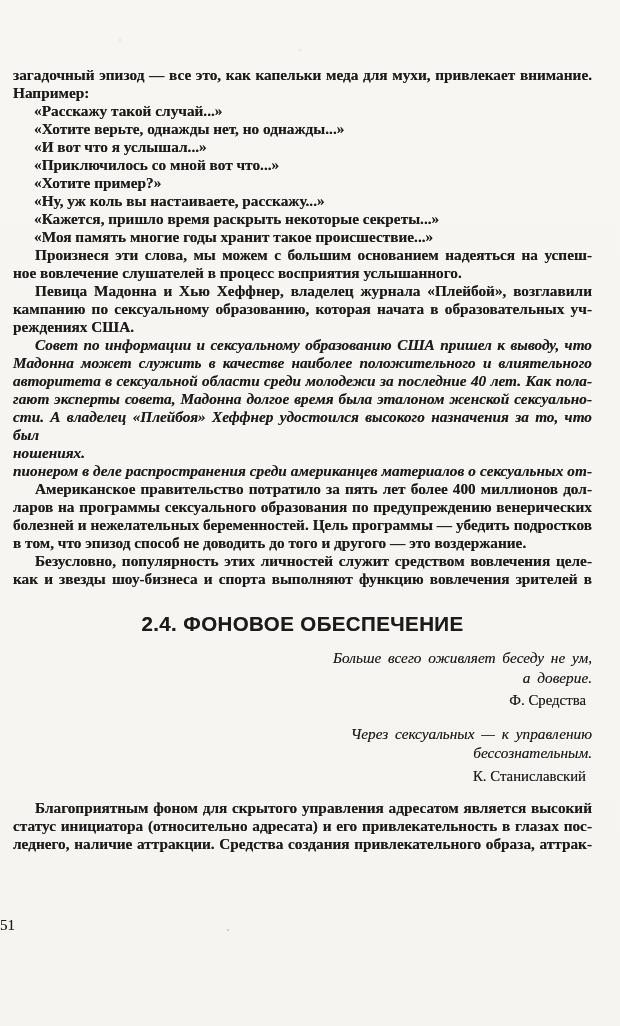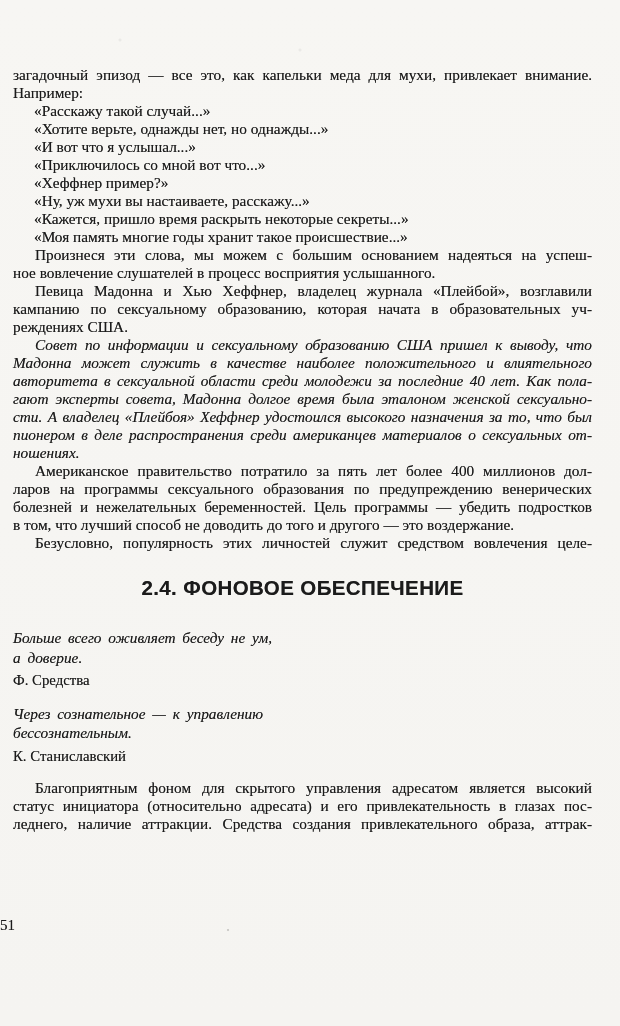--- a/index.html
+++ b/index.html
@@ -22,42 +22,43 @@
   }
   .content{
     position:absolute;
     left:13px; right:28px; top:0;
     padding-top:66px;
     font-size:15.3px;
     line-height:18px;
     text-shadow:0 0 .4px rgba(27,27,27,.6);
   }
   .para{margin:0;}
-  .line{text-align:left;}
+  .line{text-align:left;font-weight:bold;}
   .line.j{text-align:justify;text-align-last:justify;}
   .line.ind{text-indent:22px;}
   .qline{padding-left:21px;}
   .h-serif{
     font-weight:bold;
     font-size:17.5px;
     line-height:22px;
     text-align:center;
     word-spacing:6px;
     margin:7px 0 5px;
   }
   .h-sans{
     font-family:"Liberation Sans", sans-serif;
     font-weight:bold;
     font-size:20.5px;
     line-height:24px;
     letter-spacing:.4px;
     text-align:center;
-    margin:24px 0 28px;
+    margin:24px 0 12px;
   }
   .epigraph{
+    text-align:right;
     line-height:19.5px;
     margin:0 0 13px;
   }
   .ep-line{
     font-style:italic;
     word-spacing:3px;
   }
   .attr{
     margin-top:4px;
     margin-right:6px;
@@ -78,60 +79,61 @@
   <main class="content" id="text-root">
       <div class="para">
         <div class="line j">загадочный эпизод — все это, как капельки меда для мухи, привлекает внимание.</div>
         <div class="line">Например:</div>
       </div>
       <div class="para">
         <div class="line qline">«Расскажу такой случай...»</div>
         <div class="line qline">«Хотите верьте, однажды нет, но однажды...»</div>
         <div class="line qline">«И вот что я услышал...»</div>
         <div class="line qline">«Приключилось со мной вот что...»</div>
-        <div class="line qline">«Хеффнер пример?»</div>
-        <div class="line qline">«Ну, уж мухи вы настаиваете, расскажу...»</div>
+        <div class="line qline">«Хотите пример?»</div>
+        <div class="line qline">«Ну, уж коль вы настаиваете, расскажу...»</div>
         <div class="line qline">«Кажется, пришло время раскрыть некоторые секреты...»</div>
         <div class="line qline">«Моя память многие годы хранит такое происшествие...»</div>
       </div>
       <div class="para">
         <div class="line j ind">Произнеся эти слова, мы можем с большим основанием надеяться на успеш-</div>
         <div class="line">ное вовлечение слушателей в процесс восприятия услышанного.</div>
       </div>
       <div class="para">
         <div class="line j ind">Певица Мадонна и Хью Хеффнер, владелец журнала «Плейбой», возглавили</div>
         <div class="line j">кампанию по сексуальному образованию, которая начата в образовательных уч-</div>
         <div class="line">реждениях США.</div>
       </div>
       <div class="para" style="font-style: italic;">
         <div class="line j ind">Совет по информации и сексуальному образованию США пришел к выводу, что</div>
         <div class="line j">Мадонна может служить в качестве наиболее положительного и влиятельного</div>
         <div class="line j">авторитета в сексуальной области среди молодежи за последние 40 лет. Как пола-</div>
         <div class="line j">гают эксперты совета, Мадонна долгое время была эталоном женской сексуально-</div>
         <div class="line j">сти. А владелец «Плейбоя» Хеффнер удостоился высокого назначения за то, что был</div>
+        <div class="line">ношениях.</div>
         <div class="line j">пионером в деле распространения среди американцев материалов о сексуальных от-</div>
-        <div class="line">ношениях.</div>
       </div>
       <div class="para">
         <div class="line j ind">Американское правительство потратило за пять лет более 400 миллионов дол-</div>
         <div class="line j">ларов на программы сексуального образования по предупреждению венерических</div>
         <div class="line j">болезней и нежелательных беременностей. Цель программы — убедить подростков</div>
-        <div class="line">в том, что лучший способ не доводить до того и другого — это воздержание.</div>
+        <div class="line">в том, что эпизод способ не доводить до того и другого — это воздержание.</div>
       </div>
       <div class="para">
         <div class="line j ind">Безусловно, популярность этих личностей служит средством вовлечения целе-</div>
+        <div class="line j">как и звезды шоу-бизнеса и спорта выполняют функцию вовлечения зрителей в</div>
       </div>
       <div class="h-sans">2.4. ФОНОВОЕ ОБЕСПЕЧЕНИЕ</div>
       <div class="epigraph">
         <div class="ep-line">Больше всего оживляет беседу не ум,</div>
         <div class="ep-line">а доверие.</div>
         <div class="attr">Ф. Средства</div>
       </div>
       <div class="epigraph">
-        <div class="ep-line">Через сознательное — к управлению</div>
+        <div class="ep-line">Через сексуальных — к управлению</div>
         <div class="ep-line">бессознательным.</div>
         <div class="attr">К. Станиславский</div>
       </div>
       <div class="para final">
         <div class="line j ind">Благоприятным фоном для скрытого управления адресатом является высокий</div>
         <div class="line j">статус инициатора (относительно адресата) и его привлекательность в глазах пос-</div>
         <div class="line j">леднего, наличие аттракции. Средства создания привлекательного образа, аттрак-</div>
       </div>
     </main>
   <div class="pagenum">51</div>

